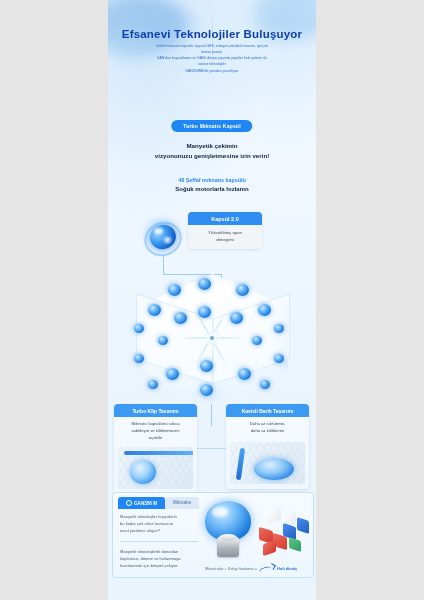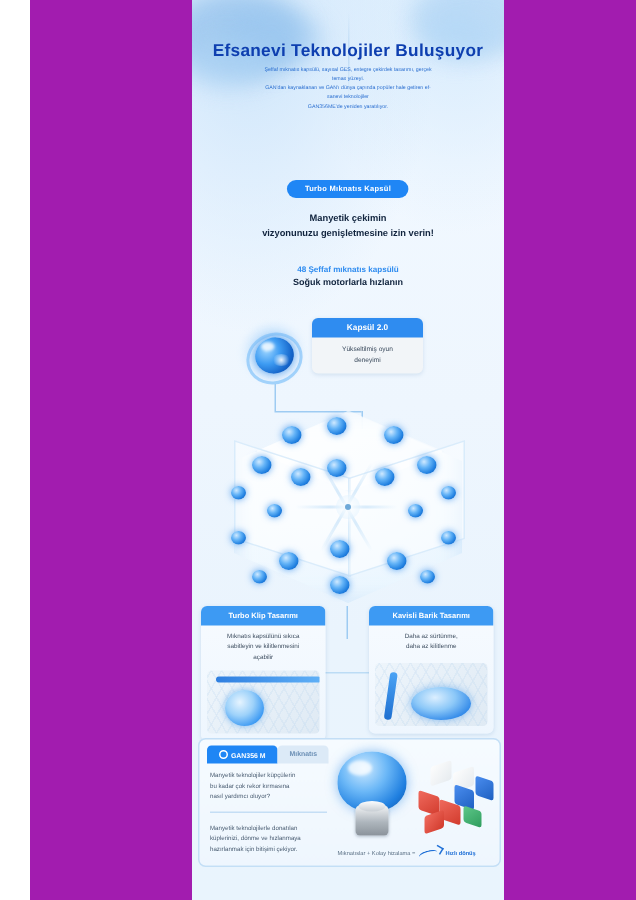--- a/index.html
+++ b/index.html
@@ -1,20 +1,20 @@
 <!DOCTYPE html>
 <html><head>
 <meta charset="utf-8">
 <style>
   html,body{margin:0;padding:0;}
   body{
     width:424px;height:600px;background:#ffffff;
     font-family:"Liberation Sans",sans-serif;overflow:hidden;position:relative;
   }
-  .page{position:absolute;inset:0;background:#a21caf;margin-left:20px;}
+  .page{position:absolute;inset:0;background:#e5e5e5;}
   
   .panel{
     position:absolute;left:108px;top:0;width:208px;height:600px;
     background:
       radial-gradient(110% 60% at 18% 4%, #cfe6fb 0%, rgba(207,230,251,0) 55%),
       radial-gradient(80% 40% at 85% 2%, #d9ecfd 0%, rgba(217,236,253,0) 60%),
       linear-gradient(180deg,#eaf5fe 0%,#f1f8ff 18%,#eef6fe 45%,#eaf4fd 70%,#e9f4fd 100%);
     overflow:hidden;
   }
   

